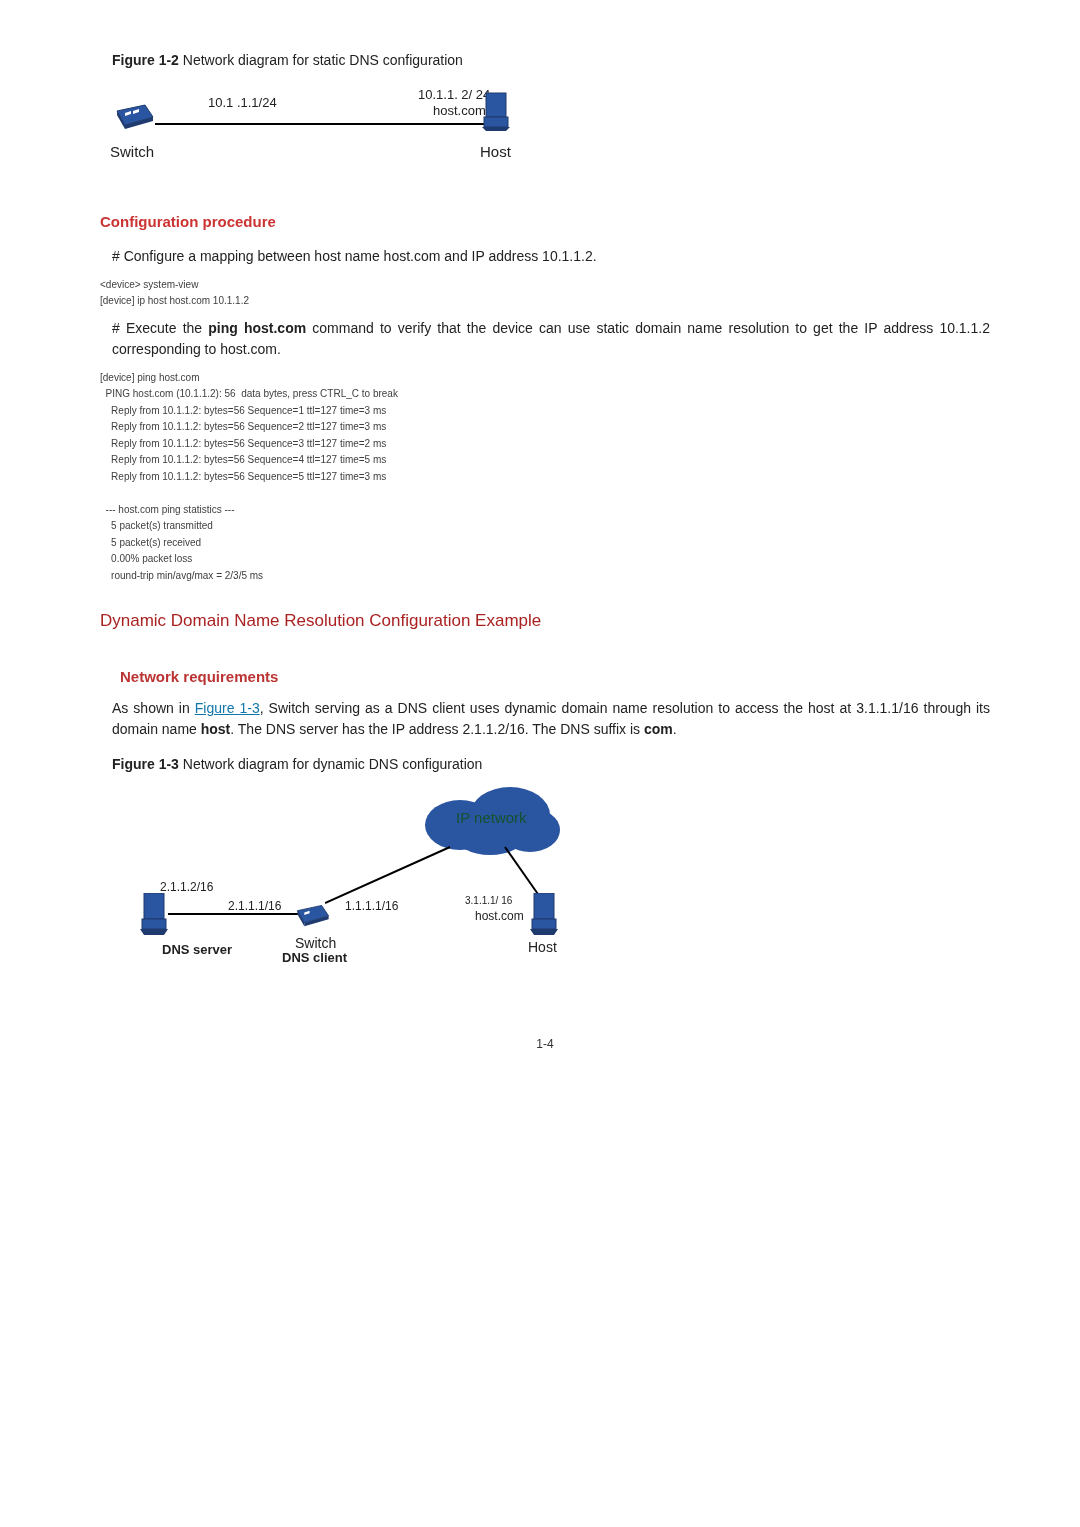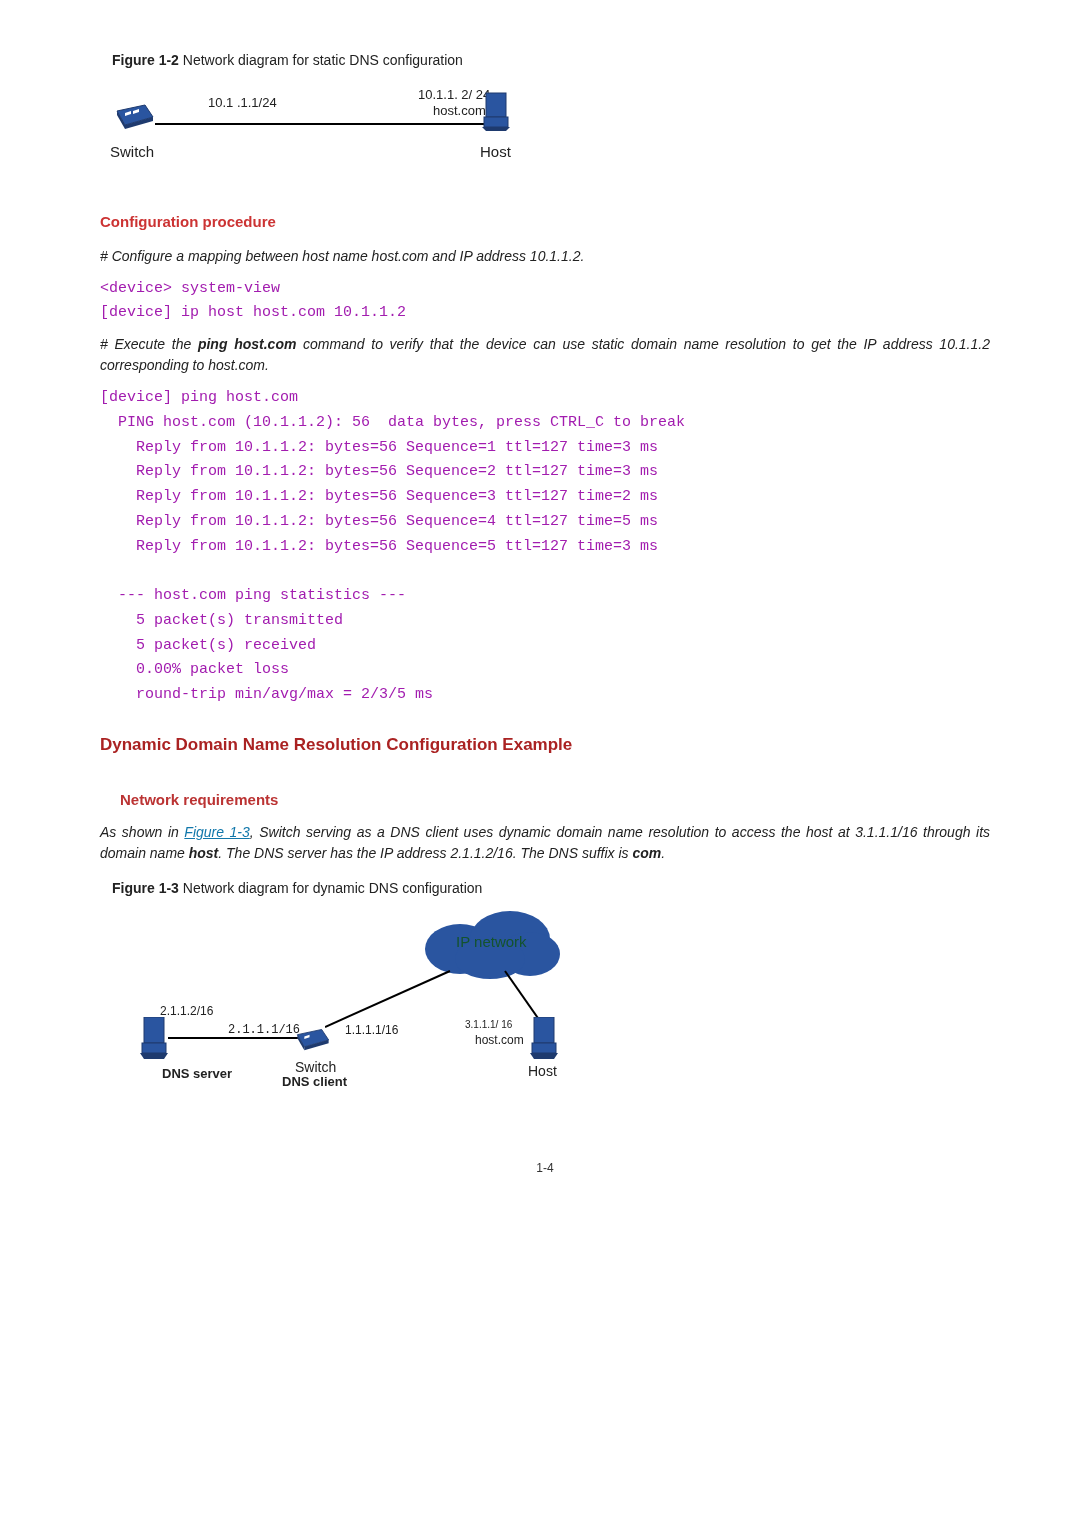--- a/index.html
+++ b/index.html
@@ -53,31 +53,31 @@
   .section-red2 {
     color: #b33;
     font-weight: bold;
     font-size: 15px;
     margin-top: 32px;
     margin-bottom: 10px;
     margin-left: 20px;
   }
   .h2-red {
     color: #a22;
-    font-weight: bold;
+    font-weight: normal;
     font-size: 17px;
     margin-top: 24px;
     margin-bottom: 14px;
   }
-  .body-text { margin: 6px 0 10px 0; text-align: justify; font-style: italic; }
+  .body-text { margin: 6px 0 10px 12px; text-align: justify; }
   .code-block {
-    font-family: Liberation Mono, monospace;
-    font-size: 15px;
+    font-family: Liberation Sans, sans-serif;
+    font-size: 10px;
     white-space: pre;
-    color: #a21caf;
+    color: #404040;
     margin: 6px 0 8px 0;
     line-height: 1.65;
   }
   a.link { color: #17a; text-decoration: underline; }
   .diagram2 {
     position: relative;
     width: 520px;
     height: 180px;
     margin: 10px 0 30px 30px;
   }
@@ -176,21 +176,21 @@
   <div class="label-small bold" style="left:16px; top:155px; font-size:13px;padding-left:16px;">DNS server</div>
 
   <div style="position:absolute; left:38px; top:128px; width:130px; height:2px; background:#000;"></div>
 
   <svg width="36" height="26" viewBox="0 0 40 30" style="position:absolute; left:165px; top:117px;">
     <polygon points="2,10 30,4 38,16 10,24" fill="#2a55a0" stroke="#1e3a6e"></polygon>
     <polygon points="2,10 10,24 10,28 2,14" fill="#1e3a6e"></polygon>
     <polygon points="10,24 38,16 38,20 10,28" fill="#1e3a6e"></polygon>
     <path d="M10 12 l6 -2 l0 3 l-6 2 z" fill="#fff"></path>
   </svg>
-  <div class="label-small" style="left:98px; top:112px; font-size:12px;font-family:Liberation Mono, monospace;">2.1.1.1/16</div>
+  <div class="label-small" style="left:98px; top:112px; font-size:12px;">2.1.1.1/16</div>
   <div class="label-small" style="left:215px; top:112px; font-size:12px;">1.1.1.1/16</div>
   <div class="label-small" style="left:165px; top:148px; font-size:14px;">Switch</div>
   <div class="label-small bold" style="left:152px; top:163px; font-size:13px;">DNS client</div>
 
   <svg style="position:absolute; left:195px; top:60px;" width="130" height="60">
     <line x1="0" y1="58" x2="125" y2="2" stroke="#000" stroke-width="2"></line>
   </svg>
 
   <svg style="position:absolute; left:370px; top:60px;" width="50" height="60">
     <line x1="5" y1="2" x2="40" y2="52" stroke="#000" stroke-width="2"></line>

